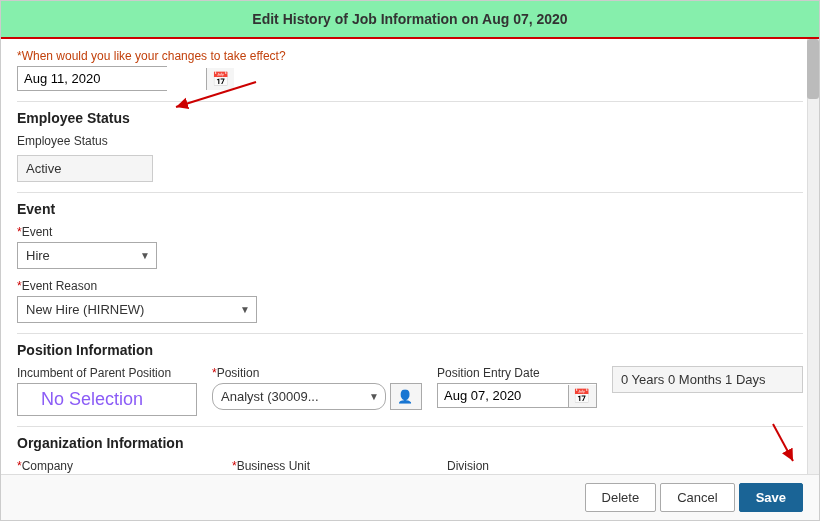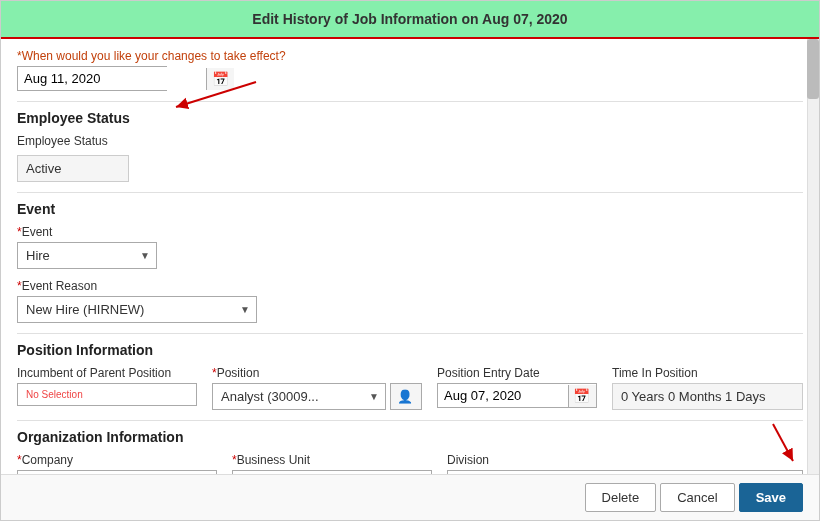--- a/index.html
+++ b/index.html
@@ -87,21 +87,21 @@
       font-weight: bold;
       color: #222;
       margin-bottom: 8px;
     }
     .readonly-field {
       border: 1px solid #ccc;
       background: #f5f5f5;
       padding: 5px 8px;
       font-size: 13px;
       color: #333;
-      width: 112px;
+      width: 136px;
       margin-top: 7px;
     }
     .dropdown-wrapper {
       display: flex;
       align-items: center;
       border: 1px solid #aaa;
       background: #fff;
       position: relative;
     }
     .dropdown-wrapper select {
@@ -118,23 +118,23 @@
     .dropdown-arrow {
       position: absolute;
       right: 6px;
       pointer-events: none;
       color: #555;
       font-size: 10px;
     }
     .no-selection-field {
       border: 1px solid #aaa;
       background: #fff;
-      padding: 5px 8px;
-      font-size: 10px;
-      color: #ef4444;
+      padding: 5px 23px;
+      font-size: 18px;
+      color: #8b5cf6;
       width: 100%;
     }
     .position-icon-btn {
       border: 1px solid #aaa;
       background: #f5f5f5;
       padding: 5px 7px;
       cursor: pointer;
       margin-left: 2px;
       color: #444;
       font-size: 13px;
@@ -263,40 +263,39 @@
     <div style="display:grid; grid-template-columns: 180px 210px 160px 1fr; gap:10px 15px; margin-bottom:10px;">
 
       <div>
         <span class="form-label">Incumbent of Parent Position</span>
         <div class="no-selection-field">No Selection</div>
       </div>
 
       <div>
         <span class="required-label">Position</span>
         <div style="display:flex; align-items:center; gap:2px;">
-          <div class="dropdown-wrapper" style="flex:1;">
+          <div class="dropdown-wrapper" style="flex:1;border-radius:11px;">
             <select>
               <option>Analyst (30009...</option>
             </select>
             <span class="dropdown-arrow">▼</span>
           </div>
           <button class="position-icon-btn">👤</button>
         </div>
       </div>
 
       <div>
         <span class="form-label">Position Entry Date</span>
         <div class="date-input-wrapper" style="width:100%;">
           <input class="date-input" type="text" style="width: 100%;" value="Aug 07, 2020">
           <span class="cal-icon">📅</span>
         </div>
       </div>
 
       <div>
-        <span class="form-label">Time In Position</span>
         <div class="time-in-pos-field">0 Years 0 Months 1 Days</div>
       </div>
     </div>
 
     <div class="section-separator"></div>
     <div class="section-title">Organization Information</div>
     <div style="display:grid; grid-template-columns: 200px 200px 1fr; gap:10px 15px; margin-bottom:10px;">
 
       <div>
         <span class="required-label">Company</span>

